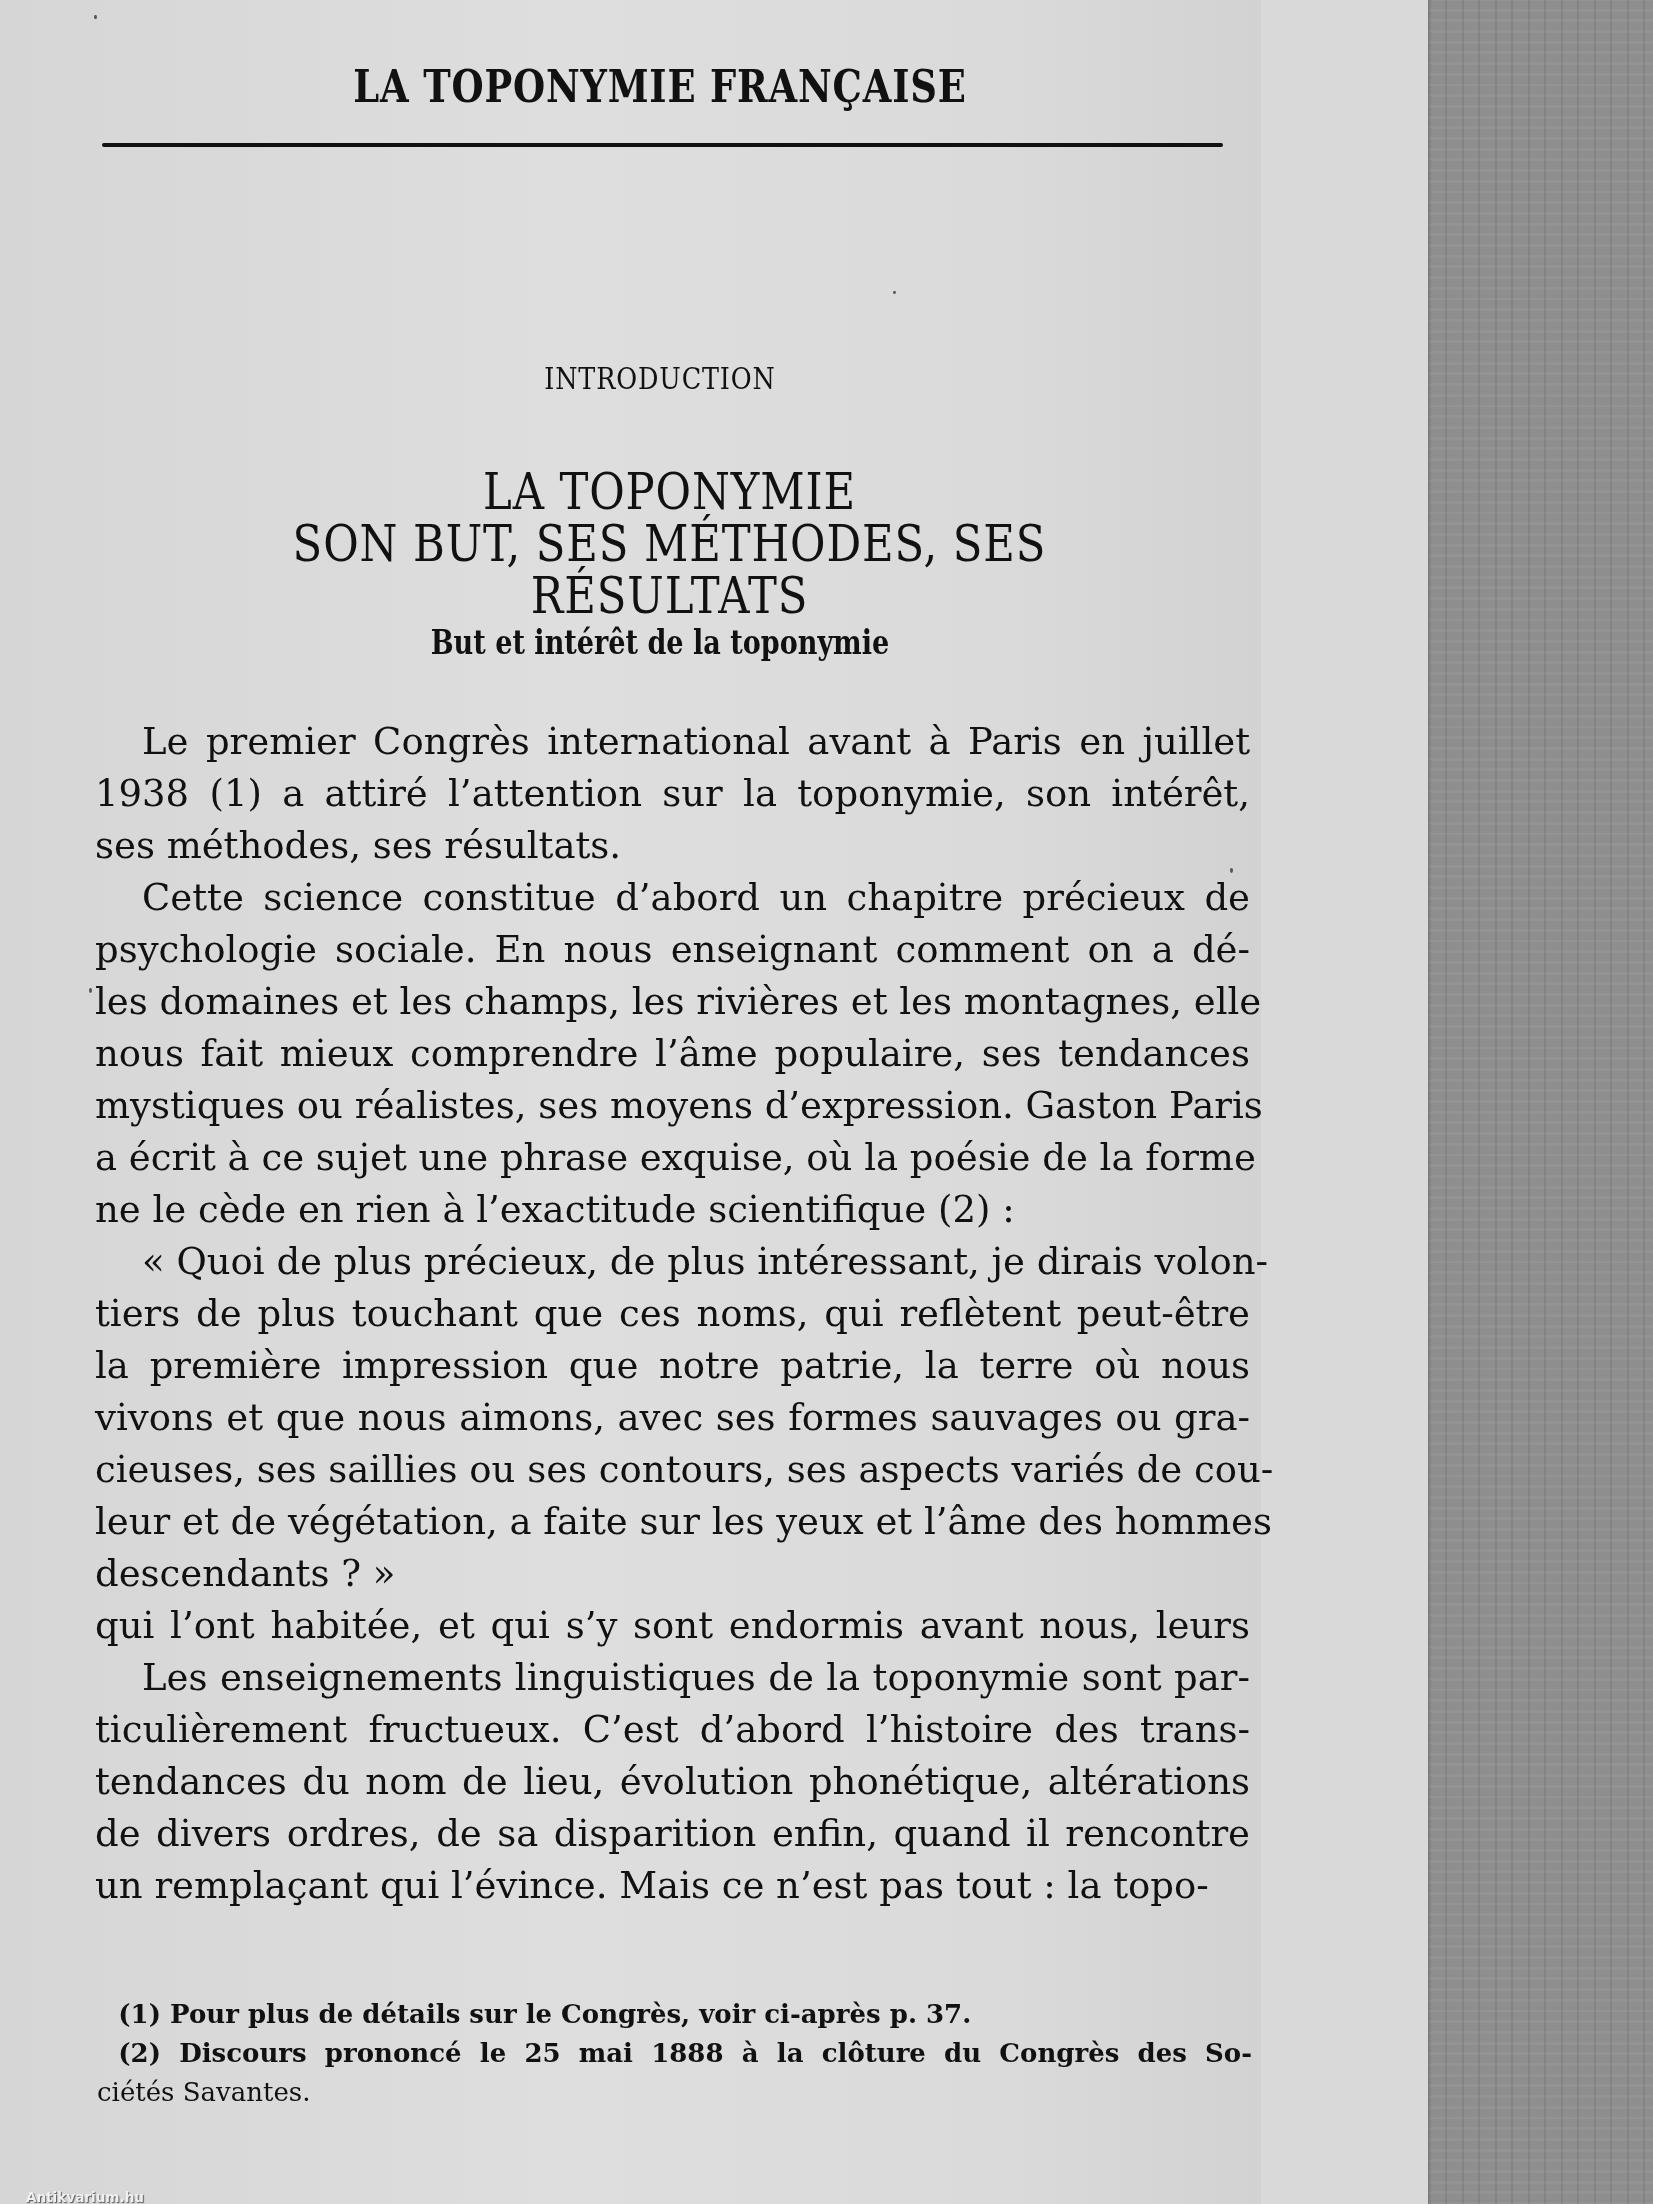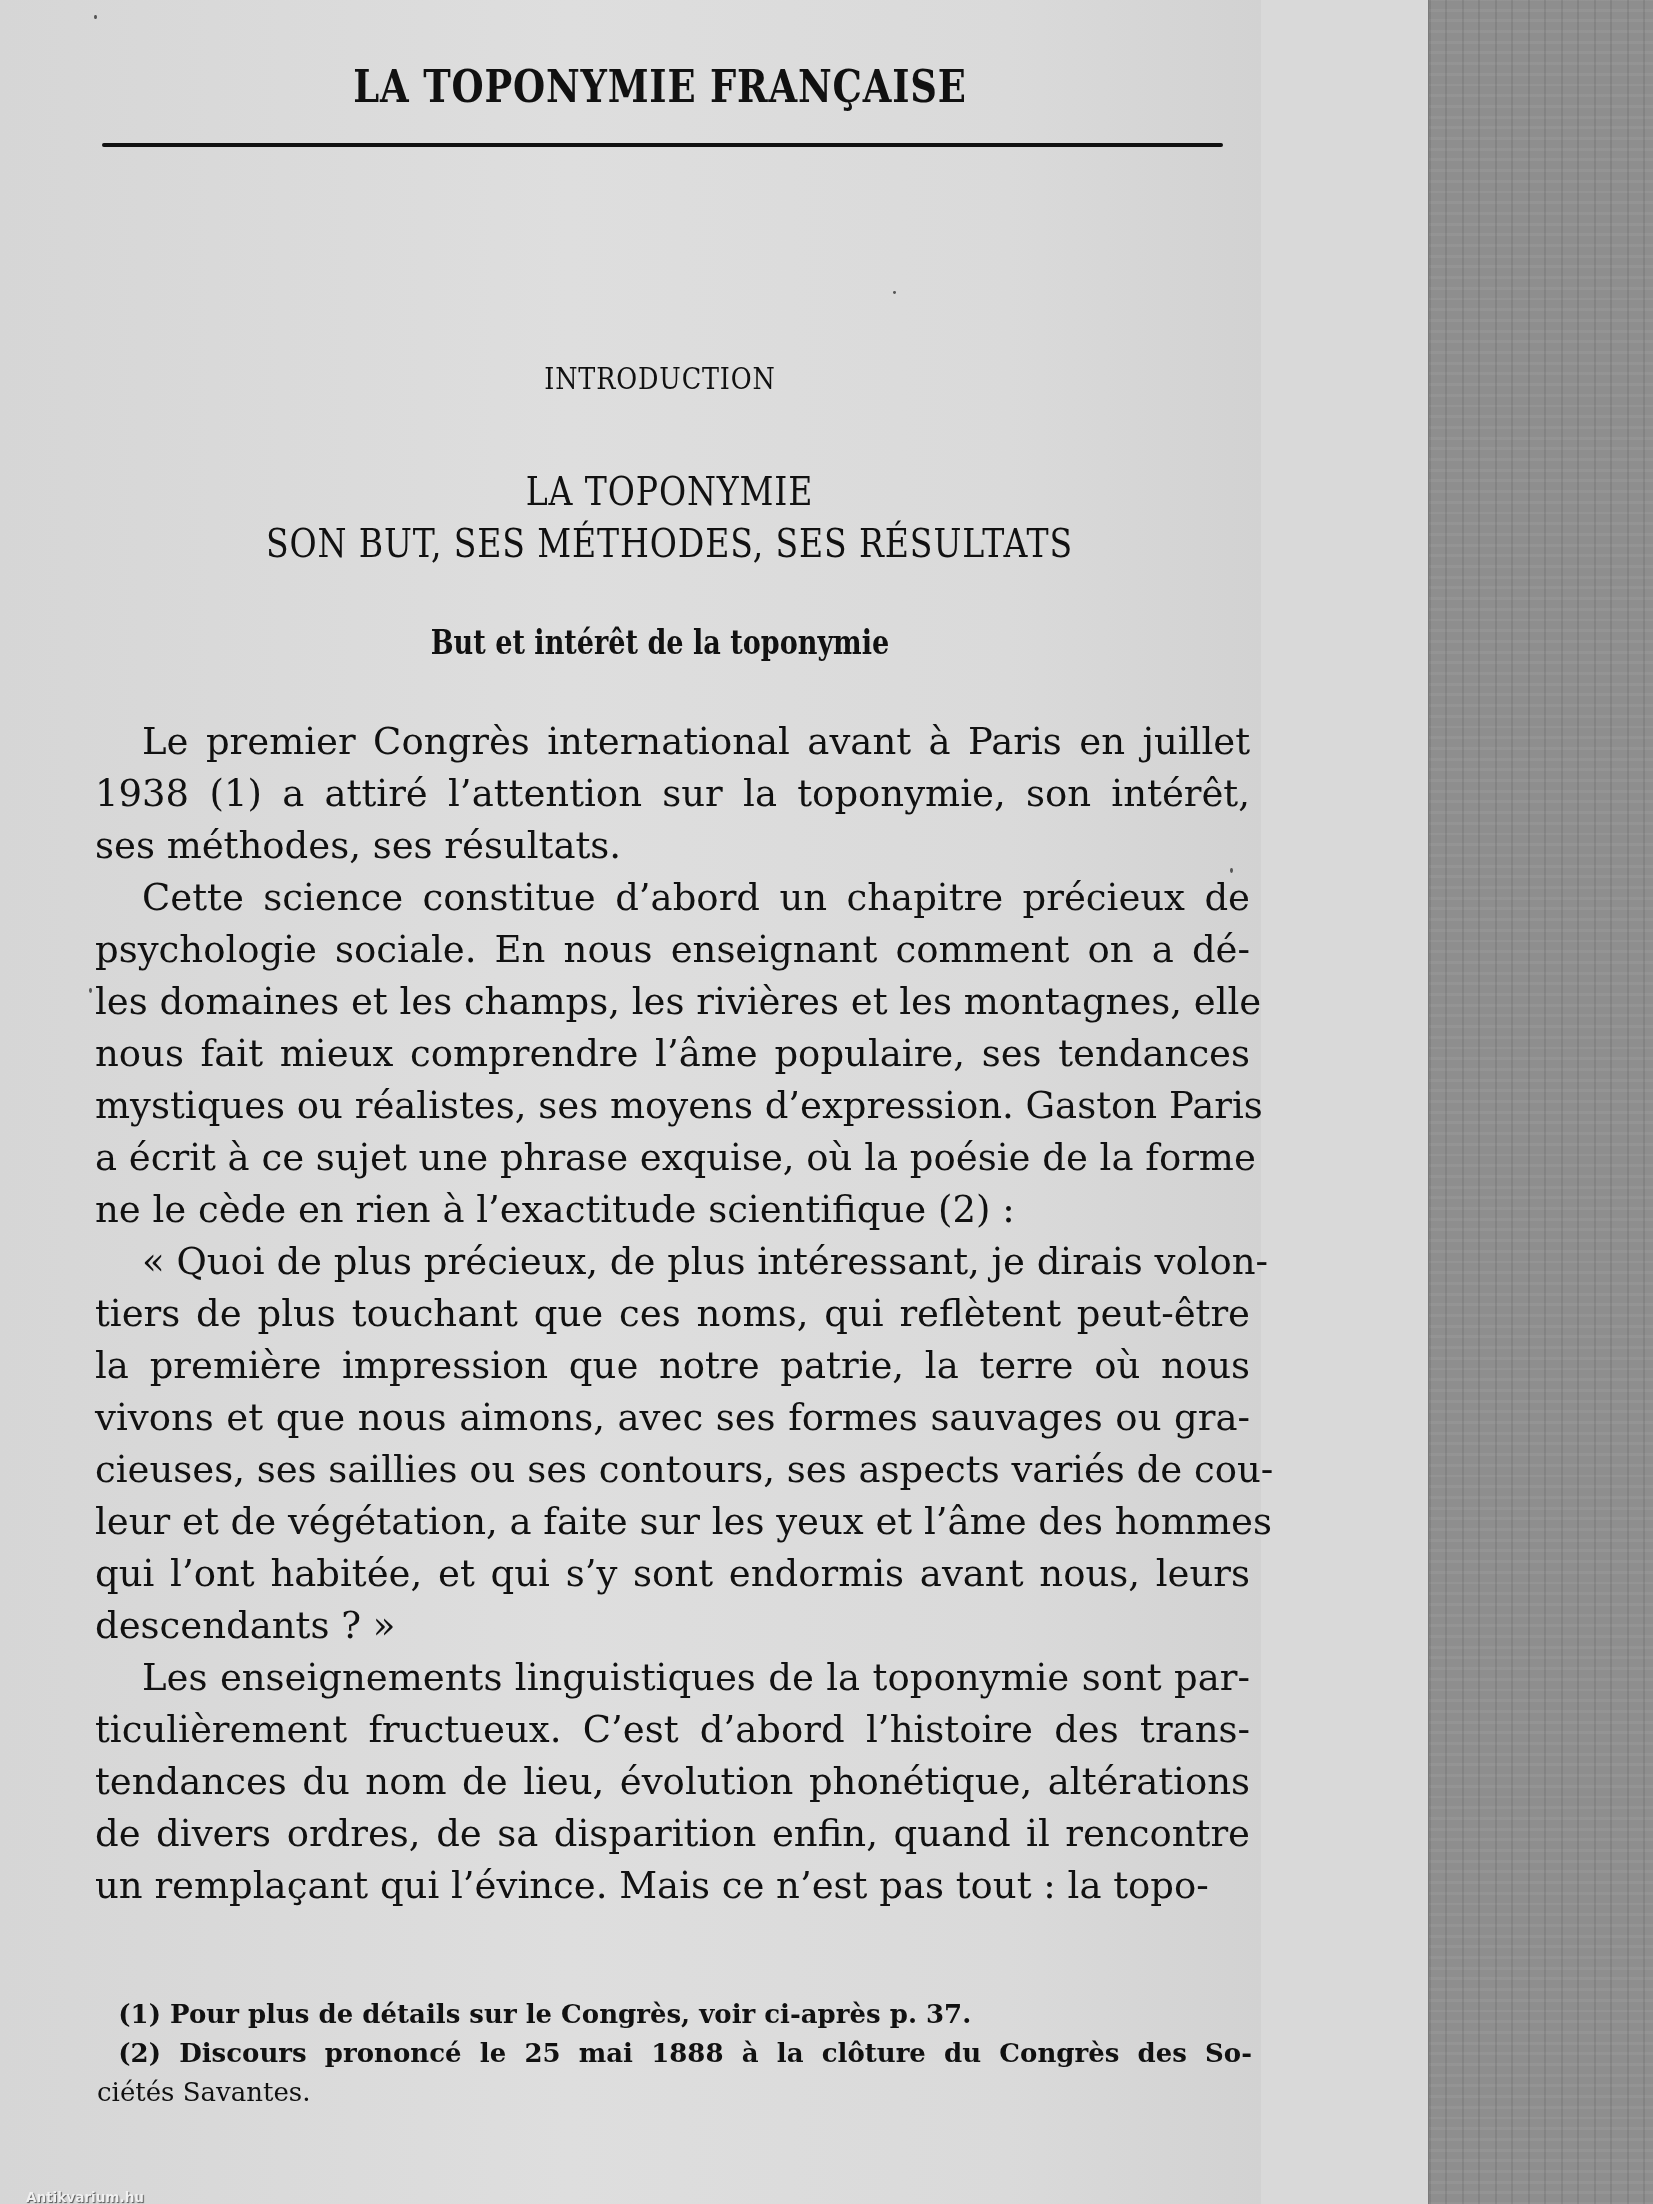--- a/index.html
+++ b/index.html
@@ -66,21 +66,21 @@
     font-size: 30px;
     letter-spacing: 1px;
     transform: scaleX(0.85);
   }
   .chapter-title {
     position: absolute;
     left: 58px;
     top: 466px;
     width: 1223px;
     text-align: center;
-    font-size: 39px;
+    font-size: 51px;
     line-height: 52px;
     letter-spacing: 1px;
   }
   .chapter-title .line {
     display: block;
     transform: scaleX(0.85);
   }
   .subsection {
     position: absolute;
     left: 97px;
@@ -181,22 +181,22 @@
         <span class="ln">a écrit à ce sujet une phrase exquise, où la poésie de la forme</span>
         <span class="ln last">ne le cède en rien à l’exactitude scientifique (2) :</span>
       </div>
       <div>
         <span class="ln indent">« Quoi de plus précieux, de plus intéressant, je dirais volon-</span>
         <span class="ln">tiers de plus touchant que ces noms, qui reflètent peut-être</span>
         <span class="ln">la première impression que notre patrie, la terre où nous</span>
         <span class="ln">vivons et que nous aimons, avec ses formes sauvages ou gra-</span>
         <span class="ln">cieuses, ses saillies ou ses contours, ses aspects variés de cou-</span>
         <span class="ln">leur et de végétation, a faite sur les yeux et l’âme des hommes</span>
+        <span class="ln last">descendants ? »</span>
         <span class="ln">qui l’ont habitée, et qui s’y sont endormis avant nous, leurs</span>
-        <span class="ln last">descendants ? »</span>
       </div>
       <div>
         <span class="ln indent">Les enseignements linguistiques de la toponymie sont par-</span>
         <span class="ln">ticulièrement fructueux. C’est d’abord l’histoire des trans-</span>
         <span class="ln">tendances du nom de lieu, évolution phonétique, altérations</span>
         <span class="ln">de divers ordres, de sa disparition enfin, quand il rencontre</span>
         <span class="ln last">un remplaçant qui l’évince. Mais ce n’est pas tout : la topo-</span>
       </div>
     </div>
 

